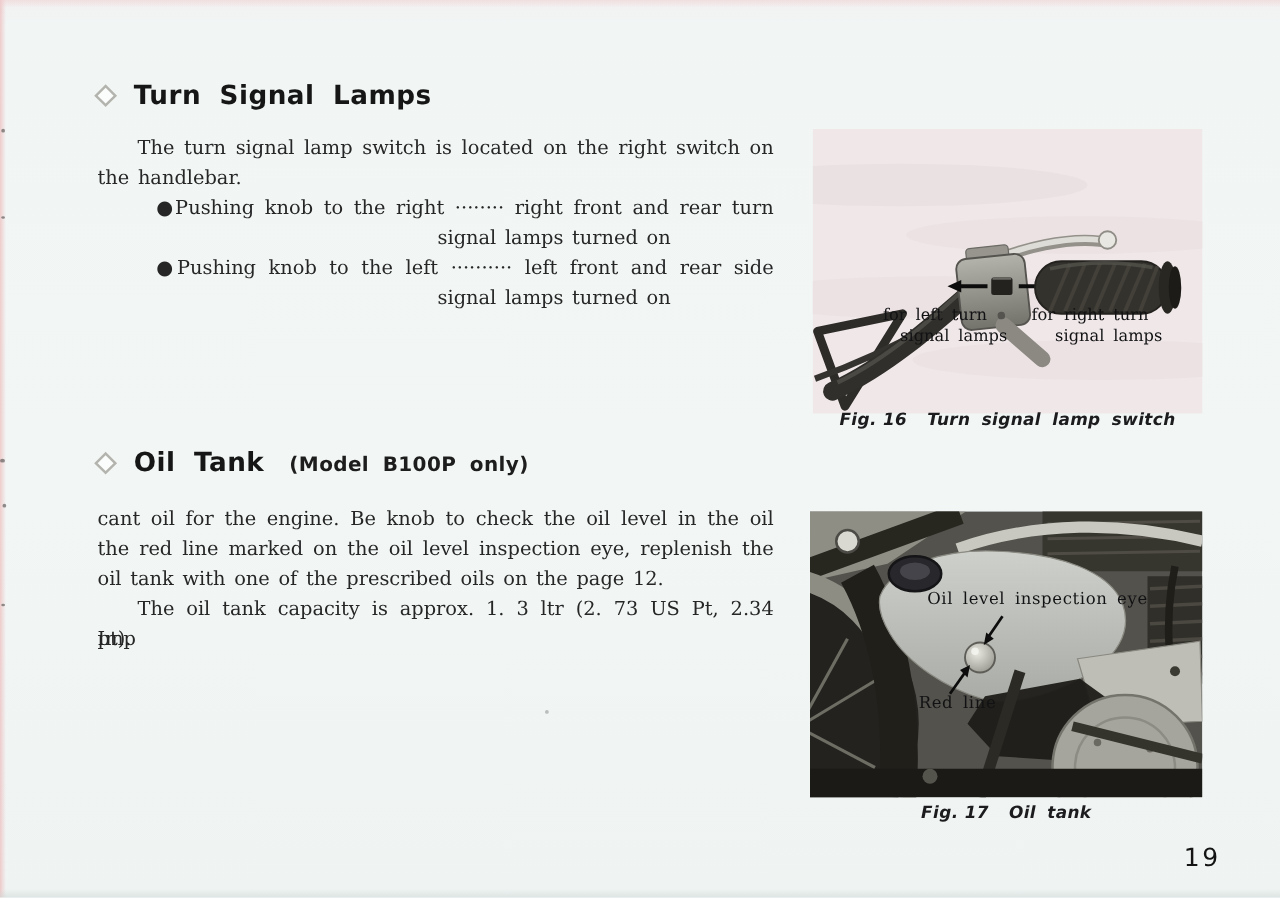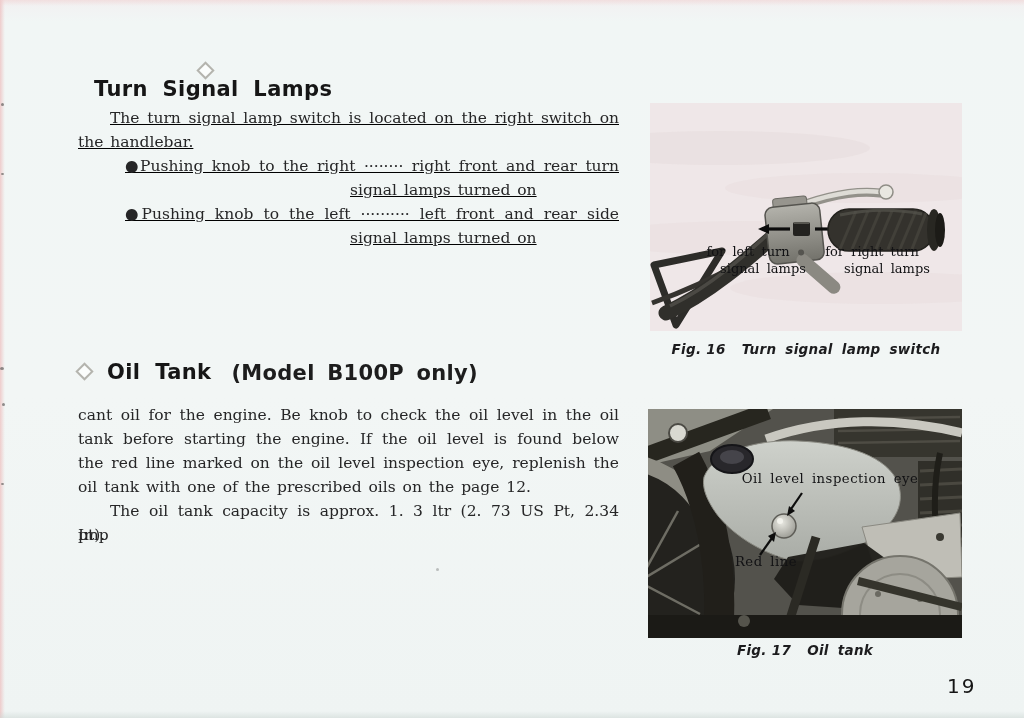--- a/index.html
+++ b/index.html
@@ -37,51 +37,51 @@
   }
   .heading h2 {
     margin-left: 16px;
     font-family: "DejaVu Sans", sans-serif;
     font-weight: 700; font-size: 21px; color: #161616;
     letter-spacing: 0.4px; word-spacing: 7px; white-space: nowrap;
   }
   .heading .suffix {
     margin-left: 20px;
     font-family: "DejaVu Sans", sans-serif;
-    font-weight: 700; font-size: 21px; color: #1d1d1d;
+    font-weight: 700; font-size: 16px; color: #1d1d1d;
     letter-spacing: 0.3px; word-spacing: 5px; white-space: nowrap;
     padding-top: 3px;
   }
-  #heading-turn-signal { top: 64px; flex-direction: column; }
+  #heading-turn-signal { top: 64px; }
   #heading-oil-tank   { top: 358px; }
 
   
   .bodyblock { position: absolute; left: 78px; width: 541px; }
-  #body-turn-signal { top: 106px; text-decoration: underline; }
+  #body-turn-signal { top: 106px; }
   #body-oil-tank    { top: 403px; }
   .line {
     font-size: 15.5px; line-height: 24px; height: 24px;
     color: #262627; word-spacing: 2px; white-space: nowrap;
   }
   .line.j { text-align: justify; text-align-last: justify; white-space: normal; }
   .line.indent { text-indent: 32px; }
   .line.bullet { padding-left: 47px; }
   .line.cont { padding-left: 272px; }
 
   
   figure { position: absolute; overflow: hidden; }
   #figure-16 { left: 650px; top: 103px; width: 345px; height: 228px; }
   #figure-17 { left: 648px; top: 409px; width: 314px; height: 229px; }
   figure svg { display: block; }
   .figcap {
     position: absolute; display: flex; justify-content: center; align-items: baseline;
     font-family: "DejaVu Sans", sans-serif; font-style: italic; font-weight: 700;
     font-size: 13.5px; color: #1c1c1e; letter-spacing: 0.3px;
   }
-  #caption-16 { left: 650px; top: 341px; width: 312px; }
+  #caption-16 { left: 650px; top: 328px; width: 312px; }
   #caption-17 { left: 648px; top: 642px; width: 314px; }
   .figcap .num { margin-right: 16px; }
   .figcap .title { word-spacing: 4px; }
 
   .page-number {
     position: absolute; left: 947px; top: 674px;
     font-family: "DejaVu Sans", sans-serif; font-weight: 400;
     font-size: 20px; color: #141414; letter-spacing: 2px;
   }
 
@@ -190,21 +190,20 @@
   </div>
 
   <div class="heading" id="heading-oil-tank">
     <span class="diamond"></span>
     <h2>Oil Tank</h2>
     <span class="suffix">(Model B100P only)</span>
   </div>
 
   <div class="bodyblock" id="body-oil-tank">
     <div class="line j">cant oil for the engine. Be knob to check the oil level in the oil</div>
-    <div class="line j">tank before starting the engine. If the oil level is found below</div>
     <div class="line j">the red line marked on the oil level inspection eye, replenish the</div>
     <div class="line">oil tank with one of the prescribed oils on the page 12.</div>
     <div class="line j indent">The oil tank capacity is approx. 1. 3 ltr (2. 73 US Pt, 2.34 Imp</div>
     <div class="line">pt).</div>
   </div>
 
   <figure id="figure-17">
     <svg width="314" height="229" viewBox="0 0 314 229">
       <defs>
         <linearGradient id="pgrad" x1="0" y1="0" x2="0" y2="1">

